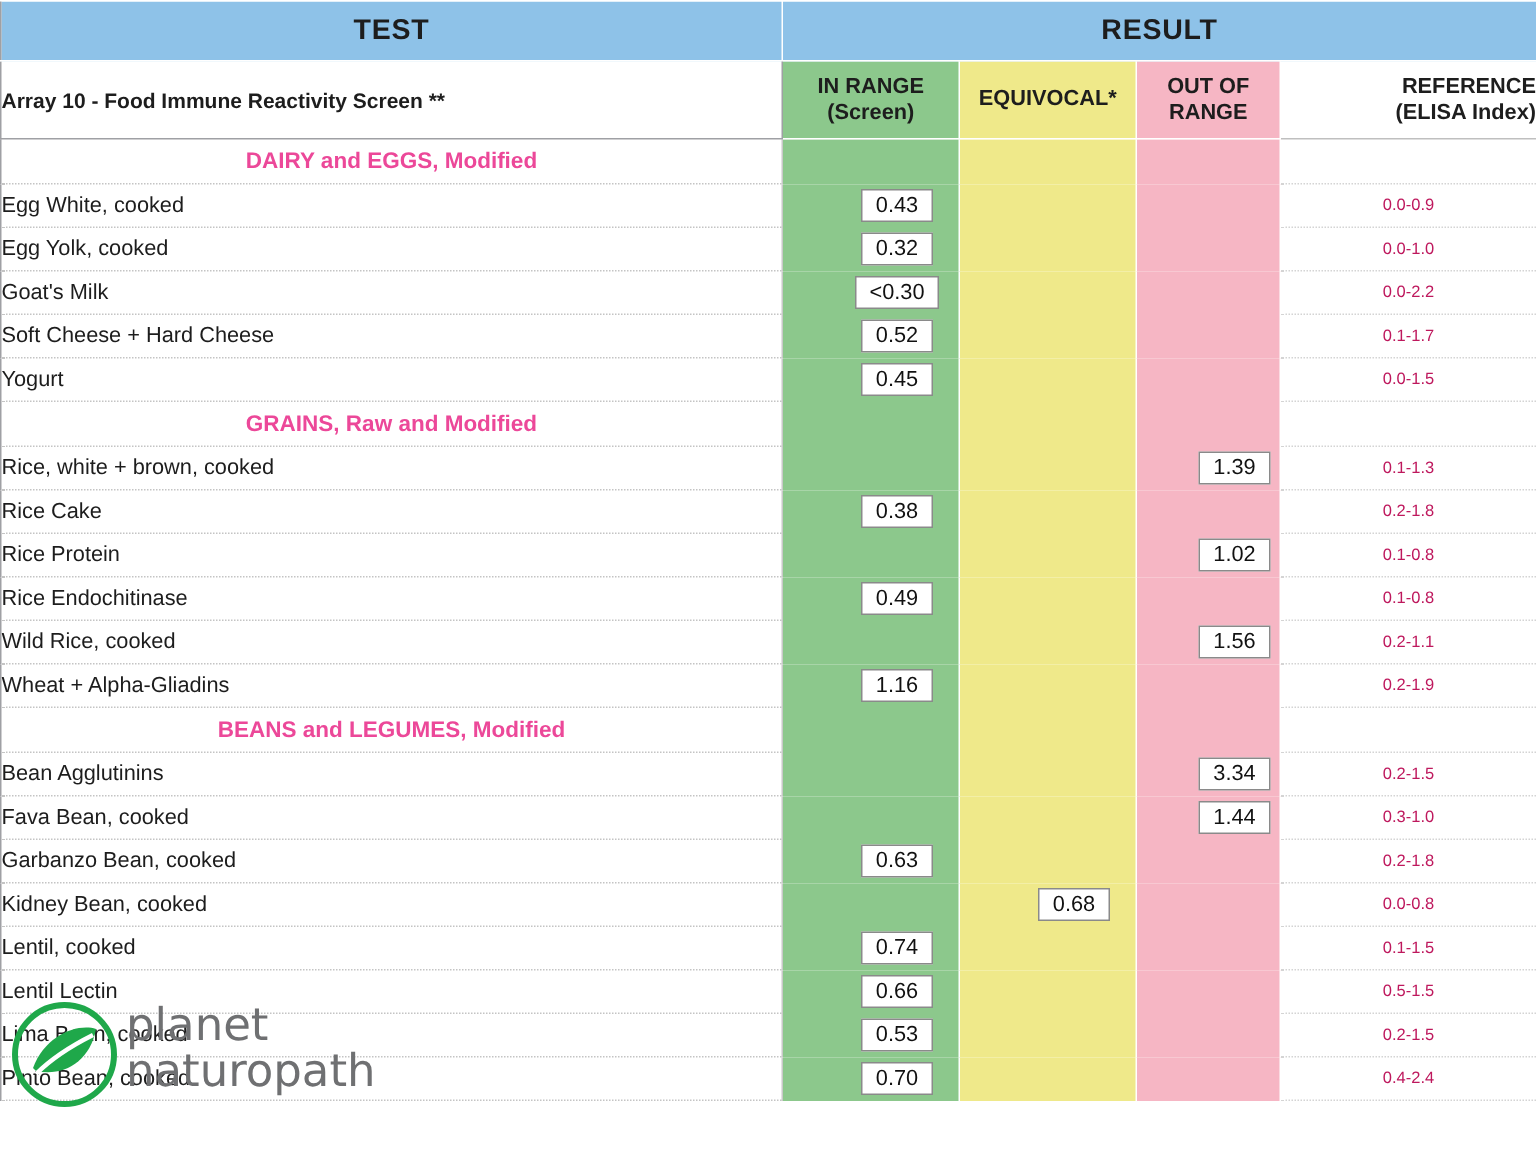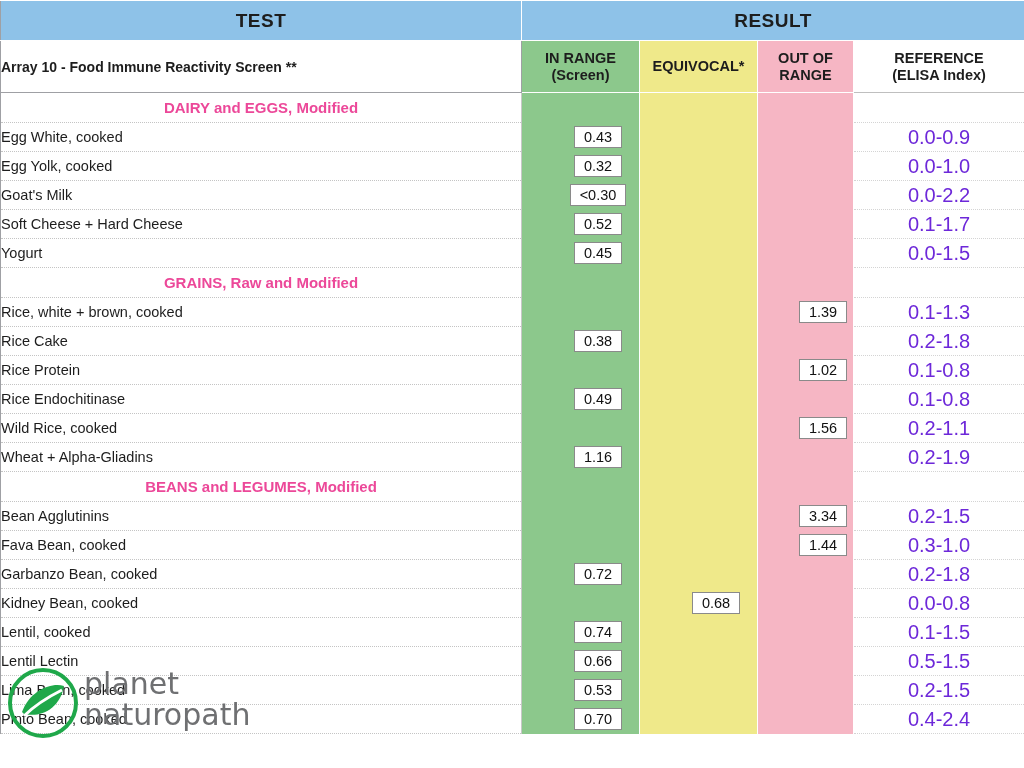--- a/index.html
+++ b/index.html
@@ -55,21 +55,21 @@
     font-size: 14.5px;
     line-height: 17px;
     height: 52px;
     color: #1d1d1d;
     border: 1px solid #ffffff;
   }
   .hdr-cell small { display: block; font-weight: bold; font-size: 14.5px; }
   .hdr-inrange { background: #8cc88c; }
   .hdr-equiv  { background: #efe98a; }
   .hdr-outof  { background: #f6b6c4; }
-  .hdr-ref    { background: #ffffff; border: 1px solid #bfbfbf; border-top: 1px solid #9fa0a4; }
+  .hdr-ref    { background: #ffffff; border: 1px solid #bfbfbf; border-top: 1px solid #9fa0a4; text-align: right; }
   .array-title {
     background: #ffffff;
     font-weight: bold;
     font-size: 14px;
     color: #1d1d1d;
     padding-left: 12px;
     height: 52px;
     border: 1px solid #9fa0a4;
     border-top: none;
     vertical-align: middle;
@@ -109,22 +109,22 @@
     text-align: center;
     vertical-align: middle;
     border-right: 1px solid #ffffff;
   }
   td.band-inrange { background: #8cc88c; }
   td.band-equiv   { background: #efe98a; }
   td.band-outof   { background: #f6b6c4; }
   td.ref {
     background: #ffffff;
     text-align: center;
-    font-size: 20px;
-    color: #6d28d9;
+    font-size: 11px;
+    color: #be185d;
     vertical-align: middle;
     border-right: 1px solid #9fa0a4;
     border-bottom: 1px dotted #d4d4d4;
   }
   .value-box {
     display: inline-block;
     background: #ffffff;
     border: 1px solid #8a8a8a;
     font-size: 14.5px;
     color: #111111;
@@ -304,21 +304,21 @@
         </tr>
         <tr class="data">
           <td class="test-name">Fava Bean, cooked</td>
           <td class="band band-inrange empty-band"></td>
           <td class="band band-equiv empty-band"></td>
           <td class="band band-outof"><span class="value-box">1.44</span></td>
           <td class="ref">0.3-1.0</td>
         </tr>
         <tr class="data">
           <td class="test-name">Garbanzo Bean, cooked</td>
-          <td class="band band-inrange"><span class="value-box">0.72</span></td>
+          <td class="band band-inrange"><span class="value-box">0.63</span></td>
           <td class="band band-equiv empty-band"></td>
           <td class="band band-outof empty-band"></td>
           <td class="ref">0.2-1.8</td>
         </tr>
         <tr class="data">
           <td class="test-name">Kidney Bean, cooked</td>
           <td class="band band-inrange empty-band"></td>
           <td class="band band-equiv"><span class="value-box">0.68</span></td>
           <td class="band band-outof empty-band"></td>
           <td class="ref">0.0-0.8</td>

